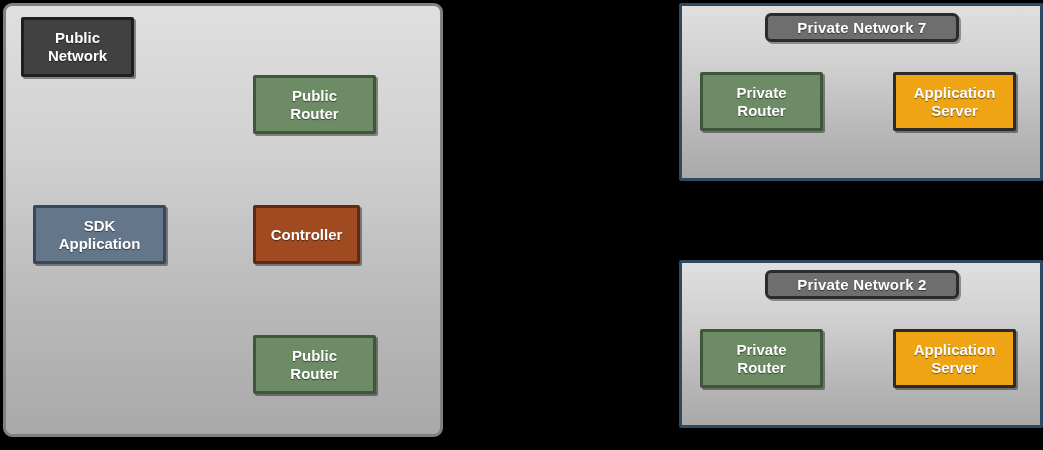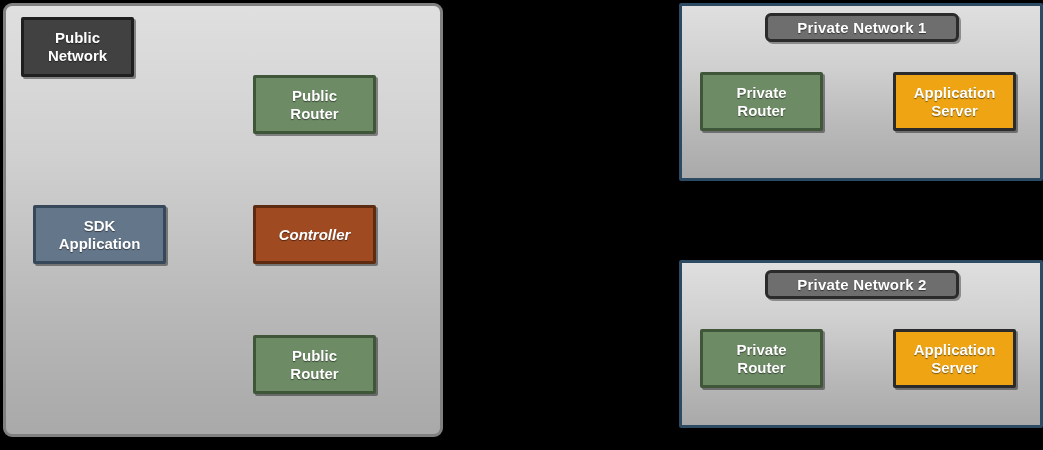--- a/index.html
+++ b/index.html
@@ -102,33 +102,33 @@
     <div class="node node-router" style="left:247px; top:69px; width:123px; height:59px;">
       <span>Public</span>
       <span>Router</span>
     </div>
 
     <div class="node node-sdk" style="left:27px; top:199px; width:133px; height:59px;">
       <span>SDK</span>
       <span>Application</span>
     </div>
 
-    <div class="node node-controller" style="left:247px; top:199px; width:123px; height:59px;font-style:italic;">
+    <div class="node node-controller" style="left:247px; top:199px; width:107px; height:59px;">
       <span>Controller</span>
     </div>
 
     <div class="node node-router" style="left:247px; top:329px; width:123px; height:59px;">
       <span>Public</span>
       <span>Router</span>
     </div>
   </div>
 
   <div class="panel panel-private panel-private-1">
 
-    <div class="net-chip">Private Network 1</div>
+    <div class="net-chip">Private Network 7</div>
 
     <div class="node node-router" style="left:18px; top:66px; width:123px; height:59px;">
       <span>Private</span>
       <span>Router</span>
     </div>
 
     <div class="node node-appserver" style="left:211px; top:66px; width:123px; height:59px;">
       <span>Application</span>
       <span>Server</span>
     </div>

